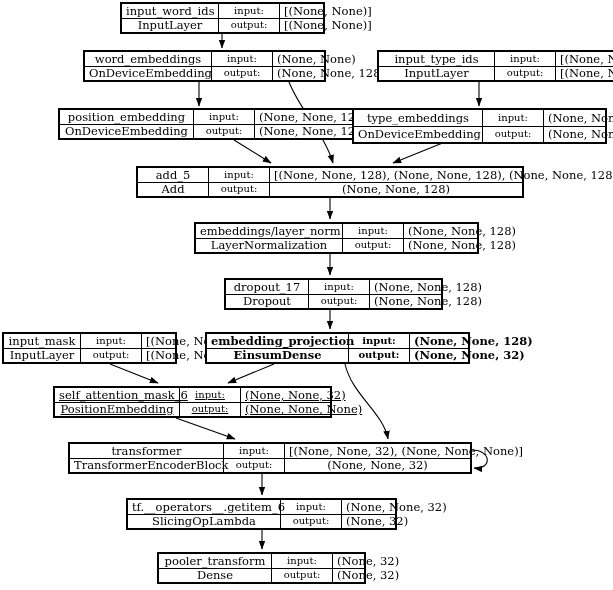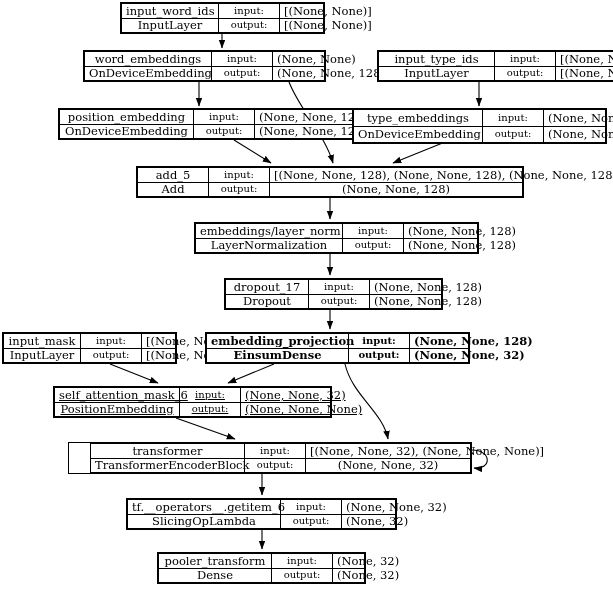--- a/index.html
+++ b/index.html
@@ -263,21 +263,21 @@
       </tr>
       <tr>
         <td>PositionEmbedding</td>
         <td class="io">output:</td>
         <td>(None, None, None)</td>
       </tr>
     </tbody>
       </table>
   </div>
 
-  <div class="node" style="left:68px; top:442px; width:404px; height:32px;padding-left:21px;">
+  <div class="node" style="left:68px; top:442px; width:404px; height:32px;">
     <table>
       <tbody>
           <tr>
         <td style="width:145px">transformer</td>
         <td class="io" style="width:52px">input:</td>
         <td>[(None, None, 32), (None, None, None)]</td>
       </tr>
       <tr>
         <td>TransformerEncoderBlock</td>
         <td class="io">output:</td>

